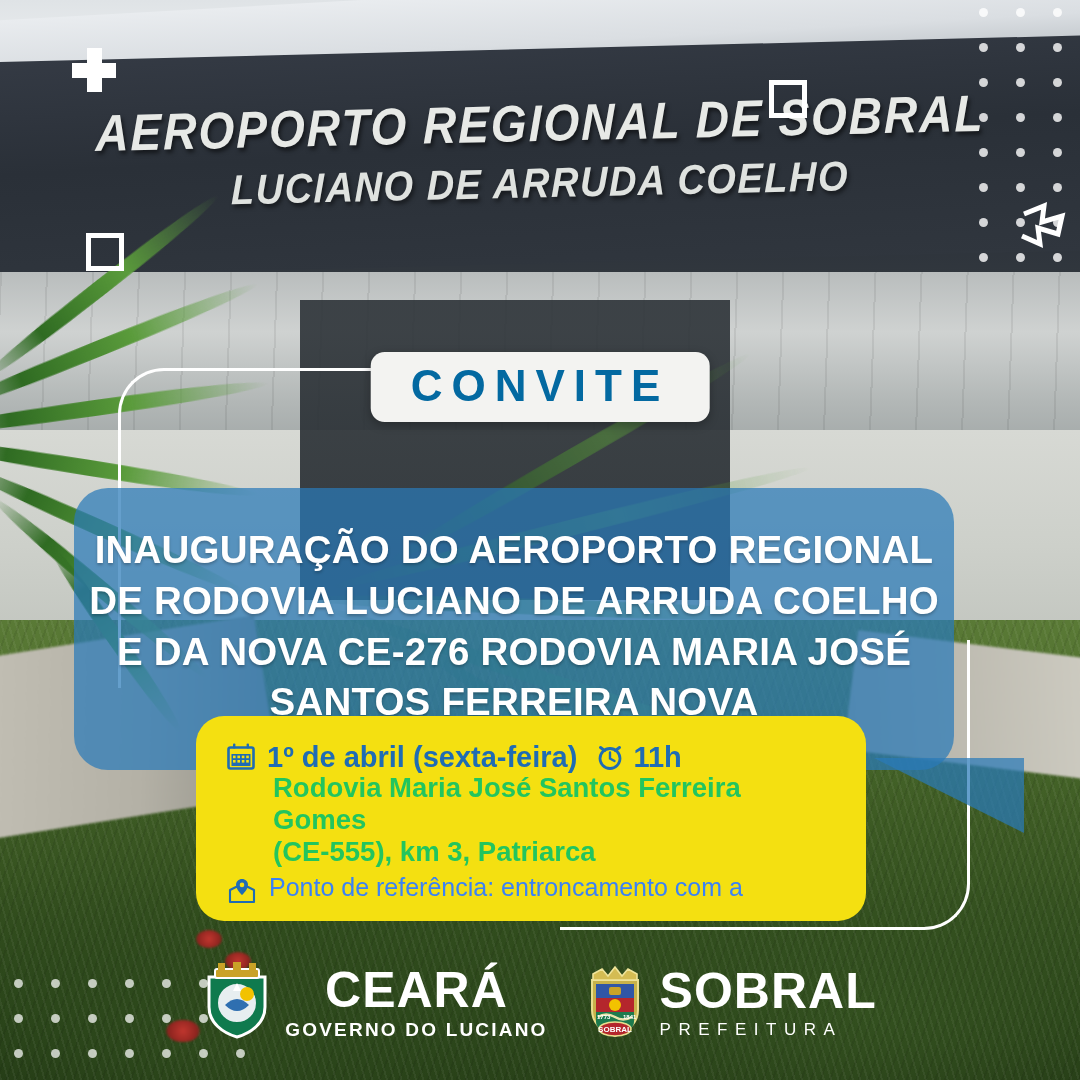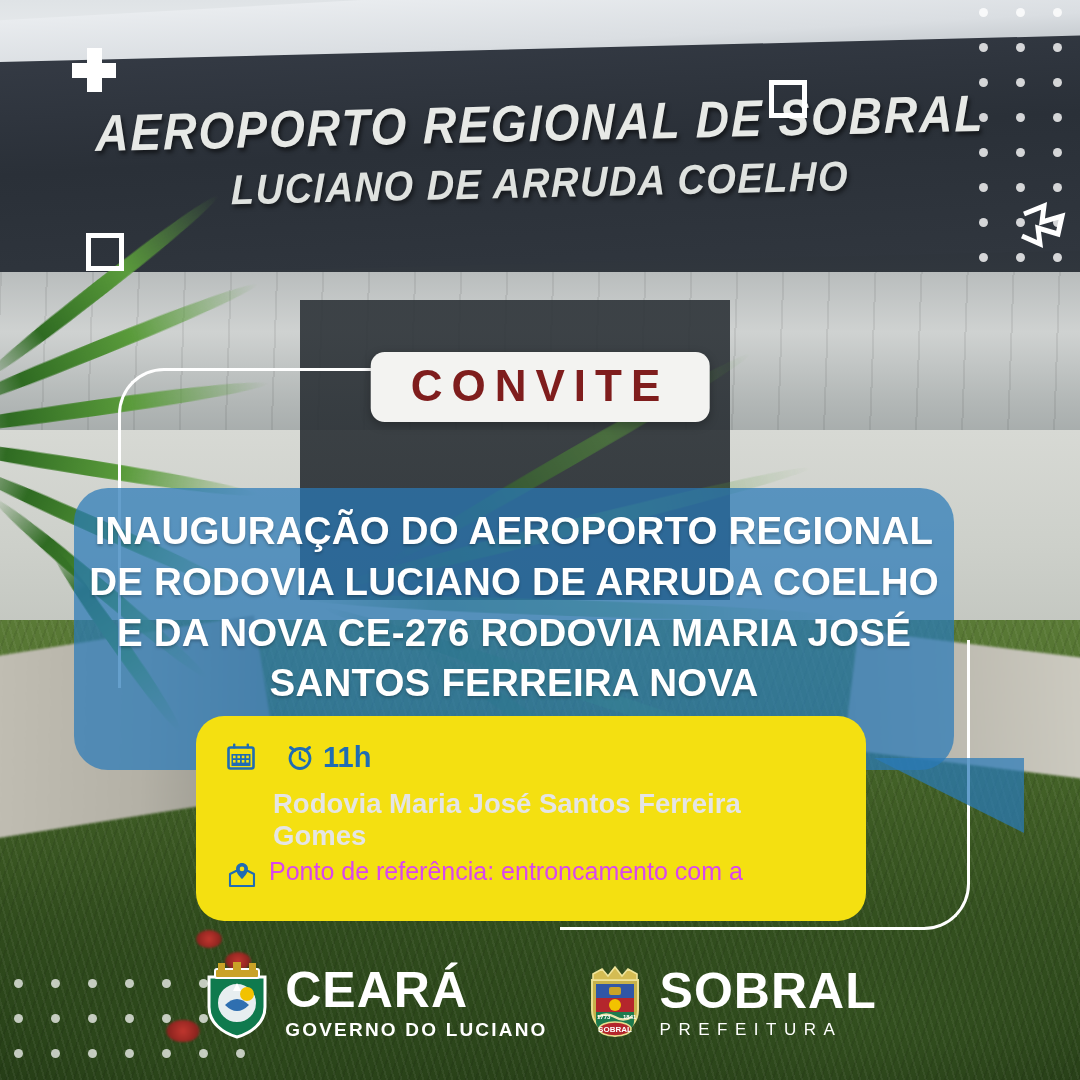--- a/index.html
+++ b/index.html
@@ -186,21 +186,21 @@
     background:#f3f3f1;
     border-radius:14px;
     padding:12px 40px 14px;
     box-shadow:0 3px 10px rgba(0,0,0,.28);
   }
   .convite-text{
     font-family:"Liberation Sans", sans-serif;
     font-weight:bold;
     font-size:44px;
     letter-spacing:9px;
-    color:#7f1d1d;
+    color:#0369a1;
     line-height:1;
   }
 
   
   .bubble-wrap{
     position:absolute; left:74px; top:488px; width:880px; height:345px;
     pointer-events:none;
   }
   .bubble-body{
     position:absolute; left:0; top:0; width:880px; height:282px;
@@ -208,21 +208,21 @@
     border-radius:34px;
   }
   .bubble-tail2{
     position:absolute; left:800px; top:270px; width:0; height:0;
     border-left:0 solid transparent;
     border-right:150px solid rgba(41,122,184,.72);
     border-bottom:75px solid transparent;
   }
 
   .headline{
-    position:absolute; left:74px; top:506px; width:880px;
+    position:absolute; left:74px; top:525px; width:880px;
     text-align:center;
     font-family:"Liberation Sans", sans-serif;
     font-weight:bold;
     font-size:38.5px;
     line-height:1.32;
     letter-spacing:.2px;
     color:#ffffff;
     text-shadow:0 2px 3px rgba(0,0,0,.25);
   }
   .headline div{ white-space:nowrap; }
@@ -243,44 +243,44 @@
 
   .line-date{
     font-family:"Liberation Sans", sans-serif;
     font-weight:bold; font-size:29px; line-height:1;
     color:#1f6cb4; white-space:nowrap;
     display:flex; align-items:center;
   }
   .line-date .sep{ display:inline-block; width:18px; }
 
   .addr{
-    margin-top:16px; margin-left:47px;
+    margin-left:47px;
     font-family:"Liberation Sans", sans-serif;
     font-weight:bold; font-size:27.5px; line-height:1.16;
-    color:#e5e5e5;
+    color:#22c55e;
   }
   .ref-row{ display:flex; align-items:flex-start; margin-top:4px; }
   .ref-text{
     font-family:"Liberation Sans", sans-serif;
     font-weight:normal; font-size:25px; line-height:1.2;
-    color:#d946ef;
+    color:#3b82f6;
   }
 
   
   .footer{
     position:absolute; left:0; right:0; bottom:36px;
     display:flex; align-items:center; justify-content:center; gap:36px;
   }
   .logo{ display:flex; align-items:center; gap:14px; }
   .crest{ flex:0 0 auto; }
   .logo-txt{ line-height:1; }
   .logo-main{
     font-family:"Liberation Sans", sans-serif;
     font-weight:bold; color:#ffffff;
-    font-size:50px; letter-spacing:1px;
+    font-size:50px; letter-spacing:1px;text-align:center;
   }
   .logo-sub{
     font-family:"Liberation Sans", sans-serif;
     font-weight:bold; color:#ffffff;
     font-size:19px; letter-spacing:2.2px; margin-top:5px;
   }
   .logo-sub.wide{ font-weight:normal; letter-spacing:7.5px; font-size:17px; }
 </style>
 </head>
 <body>
@@ -419,34 +419,36 @@
           <rect x="15.8" y="13.6" width="2.6" height="2.6" fill="#F4E011"></rect>
           <rect x="20.2" y="13.6" width="2.6" height="2.6" fill="#F4E011"></rect>
           <rect x="7" y="18" width="2.6" height="2.6" fill="#F4E011"></rect>
           <rect x="11.4" y="18" width="2.6" height="2.6" fill="#F4E011"></rect>
           <rect x="15.8" y="18" width="2.6" height="2.6" fill="#F4E011"></rect>
           <rect x="20.2" y="18" width="2.6" height="2.6" fill="#F4E011"></rect>
           <rect x="7" y="1.5" width="2.4" height="5" rx="1" fill="#1F6CB4"></rect>
           <rect x="20.6" y="1.5" width="2.4" height="5" rx="1" fill="#1F6CB4"></rect>
         </svg>
       </span>
+      <span>1º de abril (sexta-feira)</span>
       <span class="sep"></span>
       <span class="icon" style="margin-right:8px;">
         <svg width="30" height="30" viewBox="0 0 30 30" fill="none">
           <circle cx="15" cy="16.5" r="10" stroke="#1F6CB4" stroke-width="2.8"></circle>
           <path d="M15 10.5 V16.5 L19.5 19" stroke="#1F6CB4" stroke-width="2.4" stroke-linecap="round"></path>
           <path d="M5.5 5.5 L9.5 8.5" stroke="#1F6CB4" stroke-width="3" stroke-linecap="round"></path>
           <path d="M24.5 5.5 L20.5 8.5" stroke="#1F6CB4" stroke-width="3" stroke-linecap="round"></path>
         </svg>
       </span>
       <span>11h</span>
     </div>
 
     <div class="addr">
       <div>Rodovia Maria José Santos Ferreira Gomes</div>
+      <div>(CE-555), km 3, Patriarca</div>
     </div>
 
     <div class="ref-row">
       <span class="icon" style="margin-top:4px;">
         <svg width="32" height="30" viewBox="0 0 32 30" fill="none">
           <path d="M4 14 L10 11 L22 11 L28 14 L28 26 L4 26 Z" stroke="#1F6CB4" stroke-width="2.1" stroke-linejoin="round"></path>
           <path d="M16 3 C12.7 3 10 5.6 10 8.9 C10 13.3 16 19 16 19 C16 19 22 13.3 22 8.9 C22 5.6 19.3 3 16 3 Z" fill="#1F6CB4"></path>
           <circle cx="16" cy="8.9" r="2.3" fill="#F4E011"></circle>
         </svg>
       </span>

